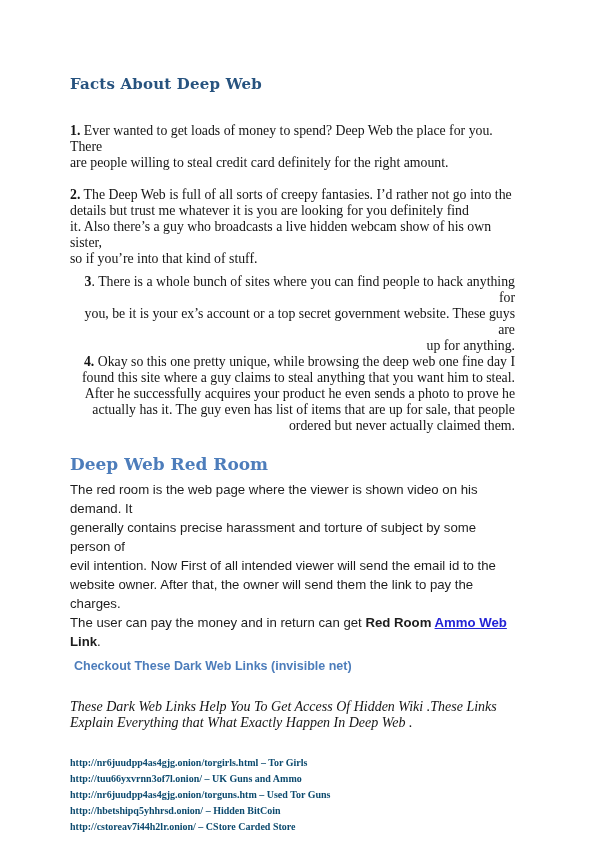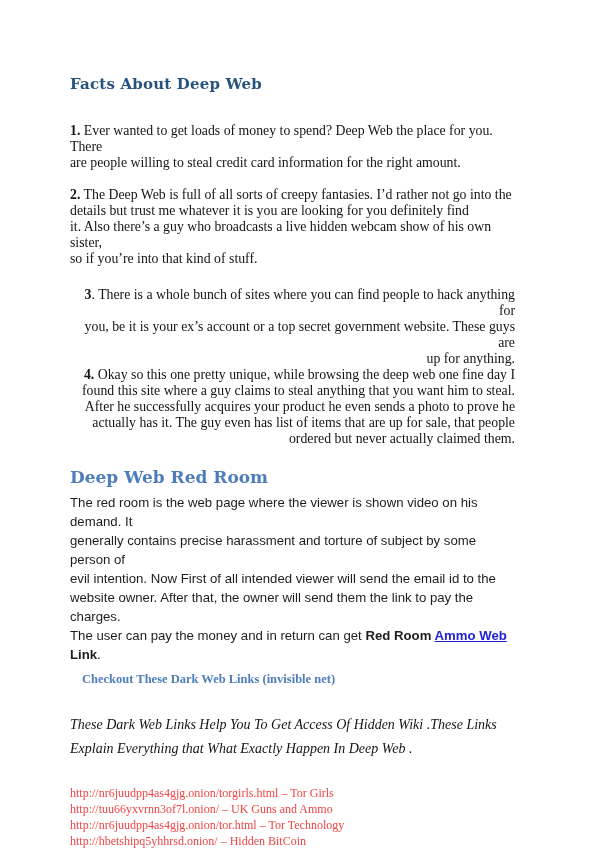--- a/index.html
+++ b/index.html
@@ -25,21 +25,21 @@
     letter-spacing:0.2px;
   }
   .fact{
     font-family:"Liberation Serif", serif;
     font-size:13.8px;
     line-height:16px;
     color:#141414;
     margin:0 0 16px 0;
     white-space:pre-wrap;
   }
-  .fact.tight{margin-bottom:20px;}
+  .fact.tight{margin-bottom:7px;}
   .fact.no-gap{margin-bottom:0;text-align:right;}
   .fact b{font-weight:bold;}
   .redroom-heading{
     font-family:"DejaVu Serif", serif;
     font-weight:bold;
     font-size:17px;
     color:var(--subheading-blue);
     margin:20px 0 6px 0;
   }
   .redroom-body{
@@ -50,53 +50,54 @@
     margin:0 0 8px 0;
     white-space:pre-wrap;
   }
   .redroom-body b{font-weight:bold;margin-top:24px;}
   .deepweb-link{
     color:var(--link-blue);
     font-weight:bold;
     text-decoration:underline;
   }
   .checkout-heading{
-    font-family:Liberation Serif, serif;
+    font-family:Liberation Sans, sans-serif;
     font-weight:bold;
     font-size:12.5px;
     color:var(--subheading-blue);
-    margin:0 0 26px 12px;
+    margin:0 0 26px 4px;
   }
   .intro-italic{
     font-family:"Liberation Serif", serif;
     font-style:italic;
     font-size:14px;
-    line-height:24px;
+    line-height:16px;
     color:#141414;
     margin:0 0 24px 0;
     white-space:pre-wrap;
   }
   .onion-links{
     list-style:none;
     margin:0;padding:0;
     font-family:"Liberation Serif", serif;
-    font-size:12px;
+    font-size:10px;
     line-height:16px;
-    color:#ef4444;
+    color:#0c4a6e;
+    font-weight:bold;
   }
 </style>
 </head>
 <body>
 
 <div class="page">
 
   <h1 class="doc-title">Facts About Deep Web</h1>
 
   <p class="fact"><b>1.</b><span> Ever wanted to get loads of money to spend? Deep Web the place for you. There
-are people willing to steal credit card information for the right amount.</span></p>
+are people willing to steal credit card definitely for the right amount.</span></p>
 
   <p class="fact tight"><b>2.</b><span> The Deep Web is full of all sorts of creepy fantasies. I’d rather not go into the
 details but trust me whatever it is you are looking for you definitely find
 it. Also there’s a guy who broadcasts a live hidden webcam show of his own sister,
 so if you’re into that kind of stuff.</span></p>
 
   <p class="fact no-gap"><b>3</b><span>. There is a whole bunch of sites where you can find people to hack anything for
 you, be it is your ex’s account or a top secret government website. These guys are
 up for anything.</span></p>
 
@@ -115,18 +116,18 @@
 The user can pay the money and in return can get </span><b>Red Room </b><a href="#" class="deepweb-link">Ammo Web</a><b> Link</b><span>.</span></p>
 
   <h3 class="checkout-heading">Checkout These Dark Web Links (invisible net)</h3>
 
   <p class="intro-italic">These Dark Web Links Help You To Get Access Of Hidden Wiki .These Links
 Explain Everything that What Exactly Happen In Deep Web .</p>
 
   <ul class="onion-links">
       <li><span>http://nr6juudpp4as4gjg.onion/torgirls.html</span><span> – </span><span>Tor Girls</span></li>
       <li><span>http://tuu66yxvrnn3of7l.onion/</span><span> – </span><span>UK Guns and Ammo</span></li>
-      <li><span>http://nr6juudpp4as4gjg.onion/tor.html</span><span> – </span><span>Tor Technology</span></li>
+      <li><span>http://nr6juudpp4as4gjg.onion/torguns.htm</span><span> – </span><span>Used Tor Guns</span></li>
       <li><span>http://hbetshipq5yhhrsd.onion/</span><span> – </span><span>Hidden BitCoin</span></li>
       <li><span>http://cstoreav7i44h2lr.onion/</span><span> – </span><span>CStore Carded Store</span></li>
     </ul>
 
 </div>
 
 </body></html>

